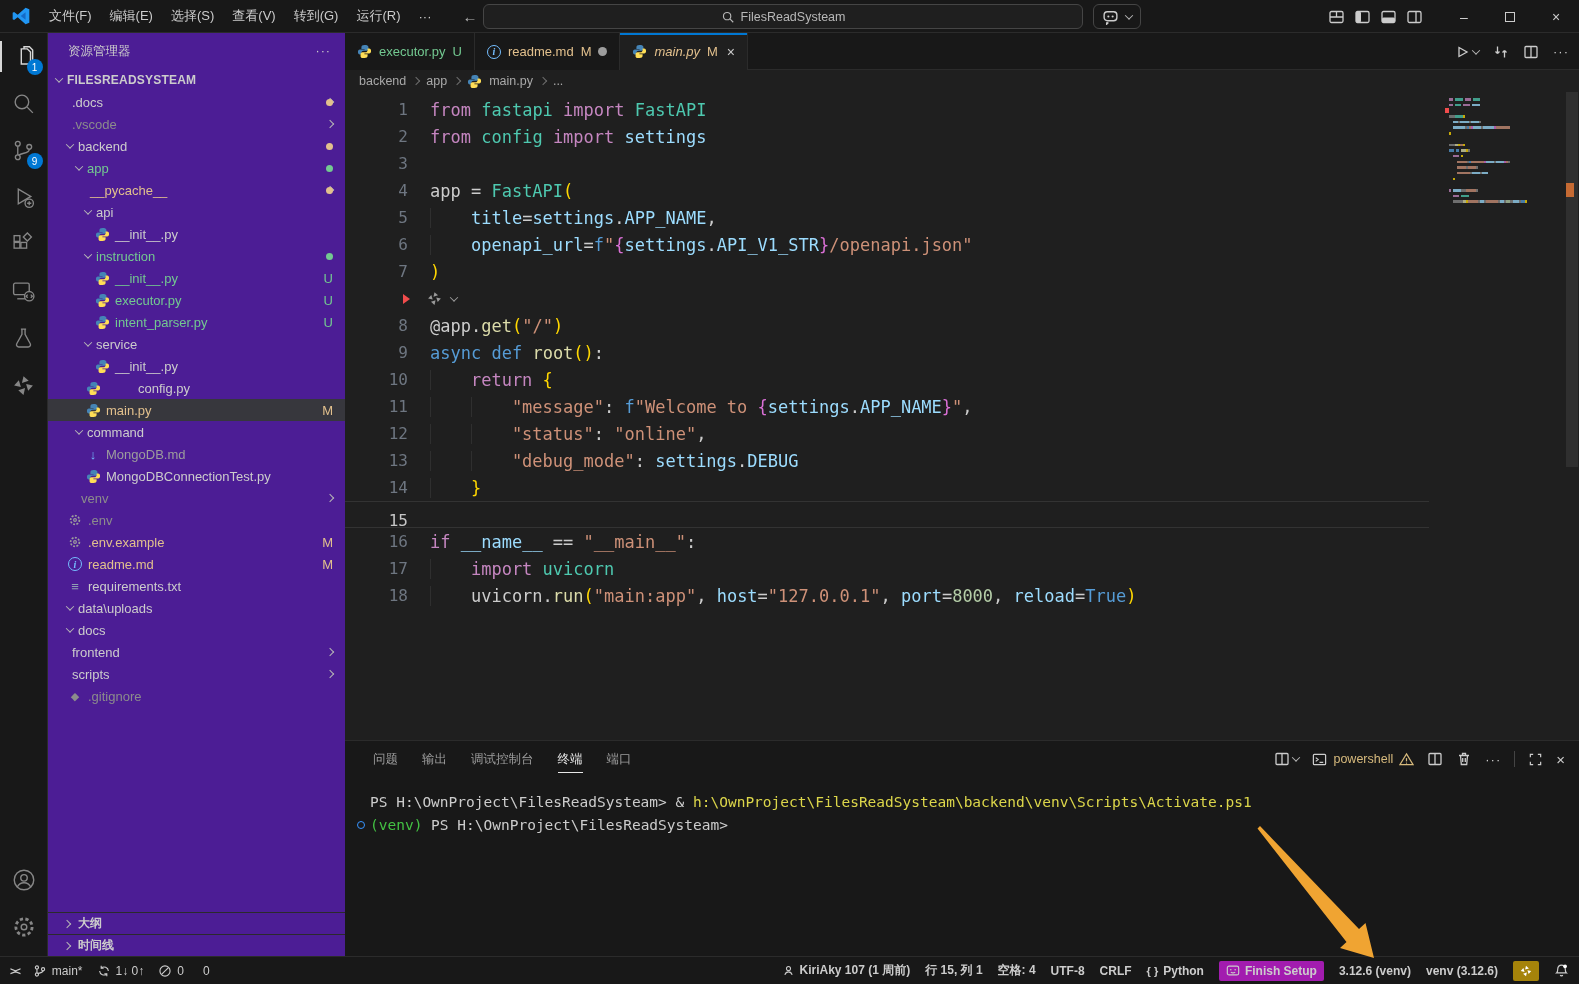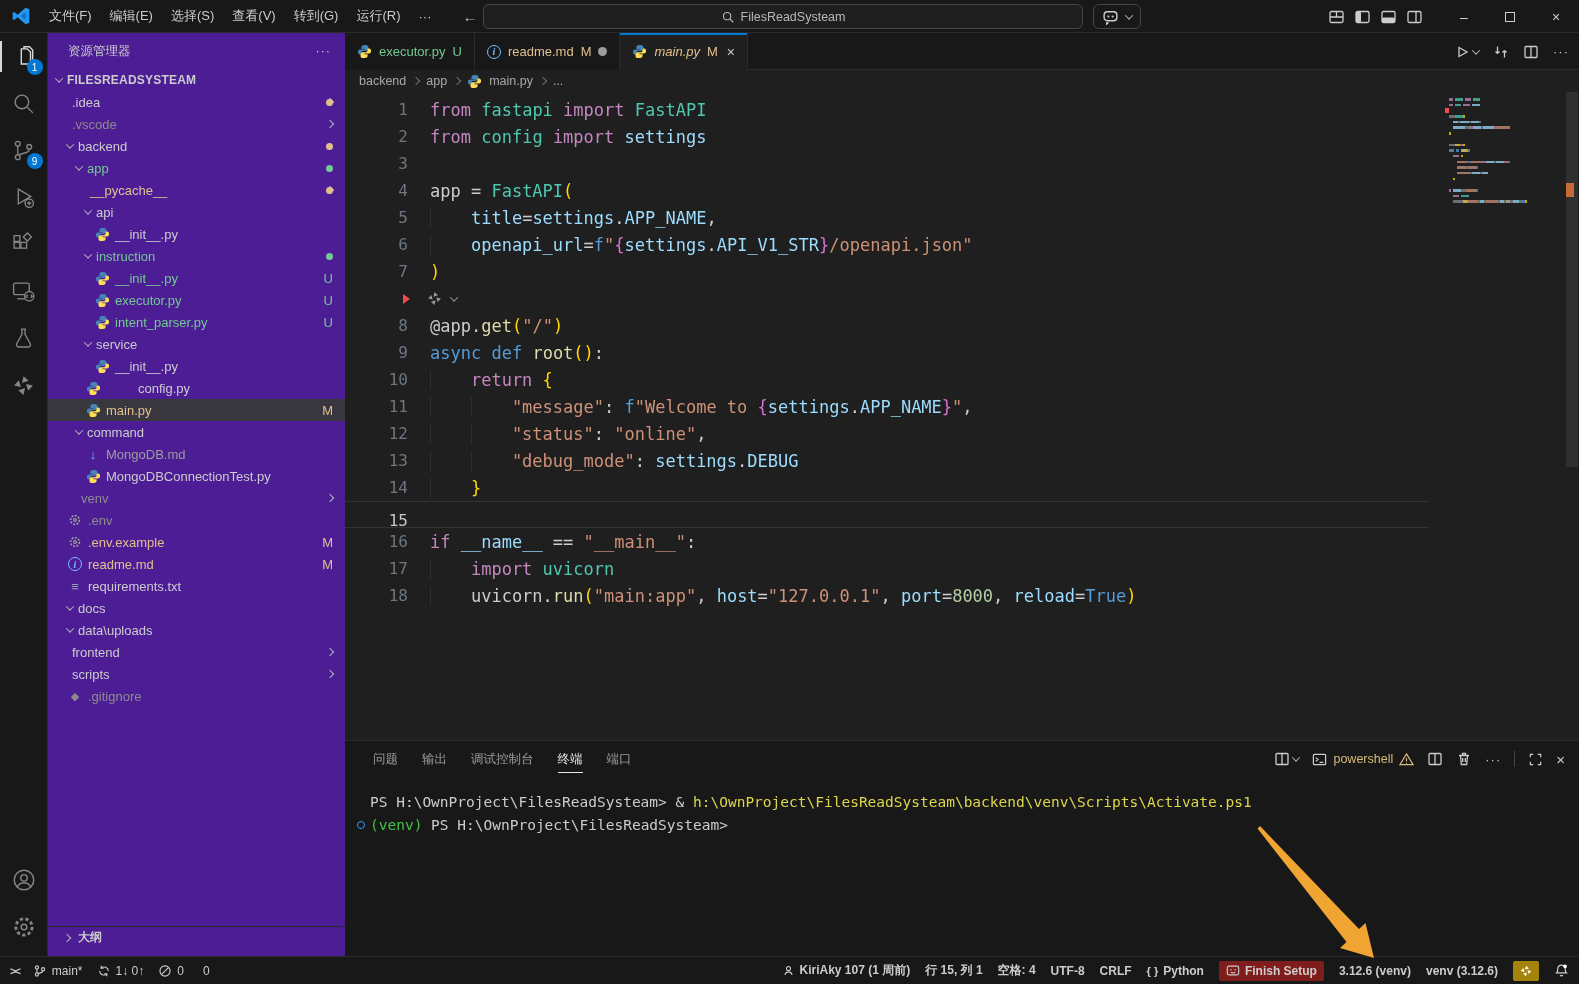--- a/index.html
+++ b/index.html
@@ -42,21 +42,21 @@
   .trow.sel { background:#37373d; }
   .trow .name { margin-left:5px; }
   .trow .right { position:absolute; right:12px; display:flex; align-items:center; gap:6px; }
   .dot { width:7px; height:7px; border-radius:50%; display:inline-block; }
   .chev { width:6px; height:6px; border-right:1.4px solid #b6b6b6; border-bottom:1.4px solid #b6b6b6; display:inline-block; flex:none; }
   .chev.down { transform:rotate(45deg) translate(-1px,-1px); }
   .chev.right { transform:rotate(-45deg); }
   .c-unt { color:#73c991; } .c-mod { color:#e2c08d;text-align:center; } .c-dim { color:#8c8c8c; } .c-dim2 { color:#9d9d9d; }
   .b-unt { background:#73c991; } .b-mod { background:#e2c08d; }
   .root-row { font-weight:bold; font-size:12px; letter-spacing:.2px; }
-  #sidebar-bottom { position:absolute; bottom:8px; left:0; width:100%; }
+  #sidebar-bottom { position:absolute; bottom:0; left:0; width:100%; }
   .side-sec { height:22px; border-top:1px solid #2b2b2b; display:flex; align-items:center; padding-left:16px; gap:8px; font-weight:bold; font-size:12px; }
   
   #main { position:absolute; left:345px; top:33px; width:1234px; height:923px; background:#1f1f1f; }
   #tabbar { position:relative; height:37px; background:#181818; display:flex; border-bottom:1px solid #2b2b2b; }
   .tab { position:relative; height:37px; padding:0 12px; display:flex; align-items:center; gap:7px; background:#181818;
     border-right:1px solid #2b2b2b; font-size:13px; color:#9d9d9d; }
   .tab.active { background:#1f1f1f; color:#e2c08d; }
   .tab.active::before { content:""; position:absolute; left:0; right:0; top:0; height:1.5px; background:#0078d4; }
   .tab .dirty { width:9px; height:9px; border-radius:50%; background:#9d9d9d; }
   .tab .closex { color:#cccccc; font-size:14px; margin-left:2px; }
@@ -95,21 +95,21 @@
   .t-w{color:#cccccc} .t-y{color:#dcd64a} .t-g{color:#43c143}
   .term-line { position:relative; white-space:pre; }
   .term-dot { position:absolute; left:-13px; top:7px; width:8px; height:8px; border-radius:50%; border:1.6px solid #3794ff; }
   .ps-label { color:#d7ba7d; font-size:12.5px; }
   
   #statusbar { position:absolute; left:0; top:956px; width:1579px; height:28px; background:#181818;
     border-top:1px solid #2b2b2b; display:flex; align-items:center; font-size:12px; color:#cccccc; }
   .sb-left { display:flex; align-items:center; gap:14px; padding-left:10px; }
   .sb-right { margin-left:auto; display:flex; align-items:center; gap:15px; padding-right:10px;font-weight:bold; }
   .sb-item { display:flex; align-items:center; gap:5px; white-space:nowrap; }
-  .sb-box { background:#7f1d1d; padding:3px 7px; border-radius:2px; }
+  .sb-box { background:#a21caf; padding:3px 7px; border-radius:2px; }
   .sb-gold { background:#a5830a; padding:3px 6px; border-radius:2px; color:#fff; }
   .remote-glyph { font-weight:bold; font-size:11px; letter-spacing:-2px; }
   
   .icon { display:inline-flex; align-items:center; justify-content:center; }
   .icon svg { display:block; }
   #arrow-overlay { position:absolute; left:1248px; top:822px; width:140px; height:142px; pointer-events:none; z-index:50; }
   .ellipsis { letter-spacing:1px; color:#cccccc; }
   .info-badge { width:14px; height:14px; border-radius:50%; border:1.3px solid #75beff; color:#75beff;
     display:inline-flex; align-items:center; justify-content:center; font-size:10px; font-style:italic; font-weight:bold;
     font-family:"Liberation Serif",serif; flex:none; }
@@ -299,21 +299,21 @@
       <span>资源管理器</span>
       <span class="ellipsis">···</span>
     </div>
     <div id="tree">
         <div class="trow root-row" style="padding-left: 8px;">
           <span class="chev down"></span>
           <span class="name">FILESREADSYSTEAM</span>
         </div>
         <div class="trow" style="padding-left: 19px;">
           <span class="chev right"></span>
-          <span class="name">.idea</span>
+          <span class="name">.docs</span>
           <span class="right">
             <span class="dot b-mod"></span>
           </span>
         </div>
         <div class="trow" style="padding-left: 19px;">
           <span class="chev right"></span>
           <span class="name c-dim">.vscode</span>
         </div>
         <div class="trow" style="padding-left: 19px;">
           <span class="chev down"></span>
@@ -480,45 +480,49 @@
           </span>
         </div>
         <div class="trow" style="padding-left: 19px;">
           <span class="icon" style="width: 16px;">
             <span class="txt-icon">≡</span>
           </span>
           <span class="name">requirements.txt</span>
         </div>
         <div class="trow" style="padding-left: 19px;">
           <span class="chev down"></span>
+          <span class="name">data\uploads</span>
+        </div>
+        <div class="trow" style="padding-left: 19px;">
+          <span class="chev down"></span>
           <span class="name">docs</span>
-        </div>
-        <div class="trow" style="padding-left: 19px;">
-          <span class="chev down"></span>
-          <span class="name">data\uploads</span>
         </div>
         <div class="trow" style="padding-left: 19px; text-align: center;">
           <span class="chev right"></span>
           <span class="name">frontend</span>
         </div>
         <div class="trow" style="padding-left: 19px;">
           <span class="chev right"></span>
           <span class="name">scripts</span>
         </div>
         <div class="trow" style="padding-left: 19px;">
           <span class="icon" style="width: 16px;">
             <span class="diamond">◆</span>
           </span>
           <span class="name c-dim">.gitignore</span>
         </div>
       </div>
     <div id="sidebar-bottom">
         <div class="side-sec">
           <span class="chev right"></span>
           <span>大纲</span>
+        </div>
+        <div class="side-sec">
+          <span class="chev right"></span>
+          <span>时间线</span>
         </div>
       </div>
   </div>
 
   <div id="main">
     <div id="tabbar">
       <div class="tab">
           <span class="icon">
             <svg width="15" height="15" viewBox="0 0 16 16">
               <path fill="#4584b6" d="M7.9 1C5.9 1 4.7 1.9 4.7 3.4v1.8h3.4v.6H3.1C1.6 5.8 1 7 1 8.5s.6 2.7 2.1 2.7h1.6V9.4c0-1.3 1.1-2.3 2.4-2.3h3.1c1.2 0 2-.9 2-2.1V3.4C12.2 2 11 1 9.6 1z"></path>

